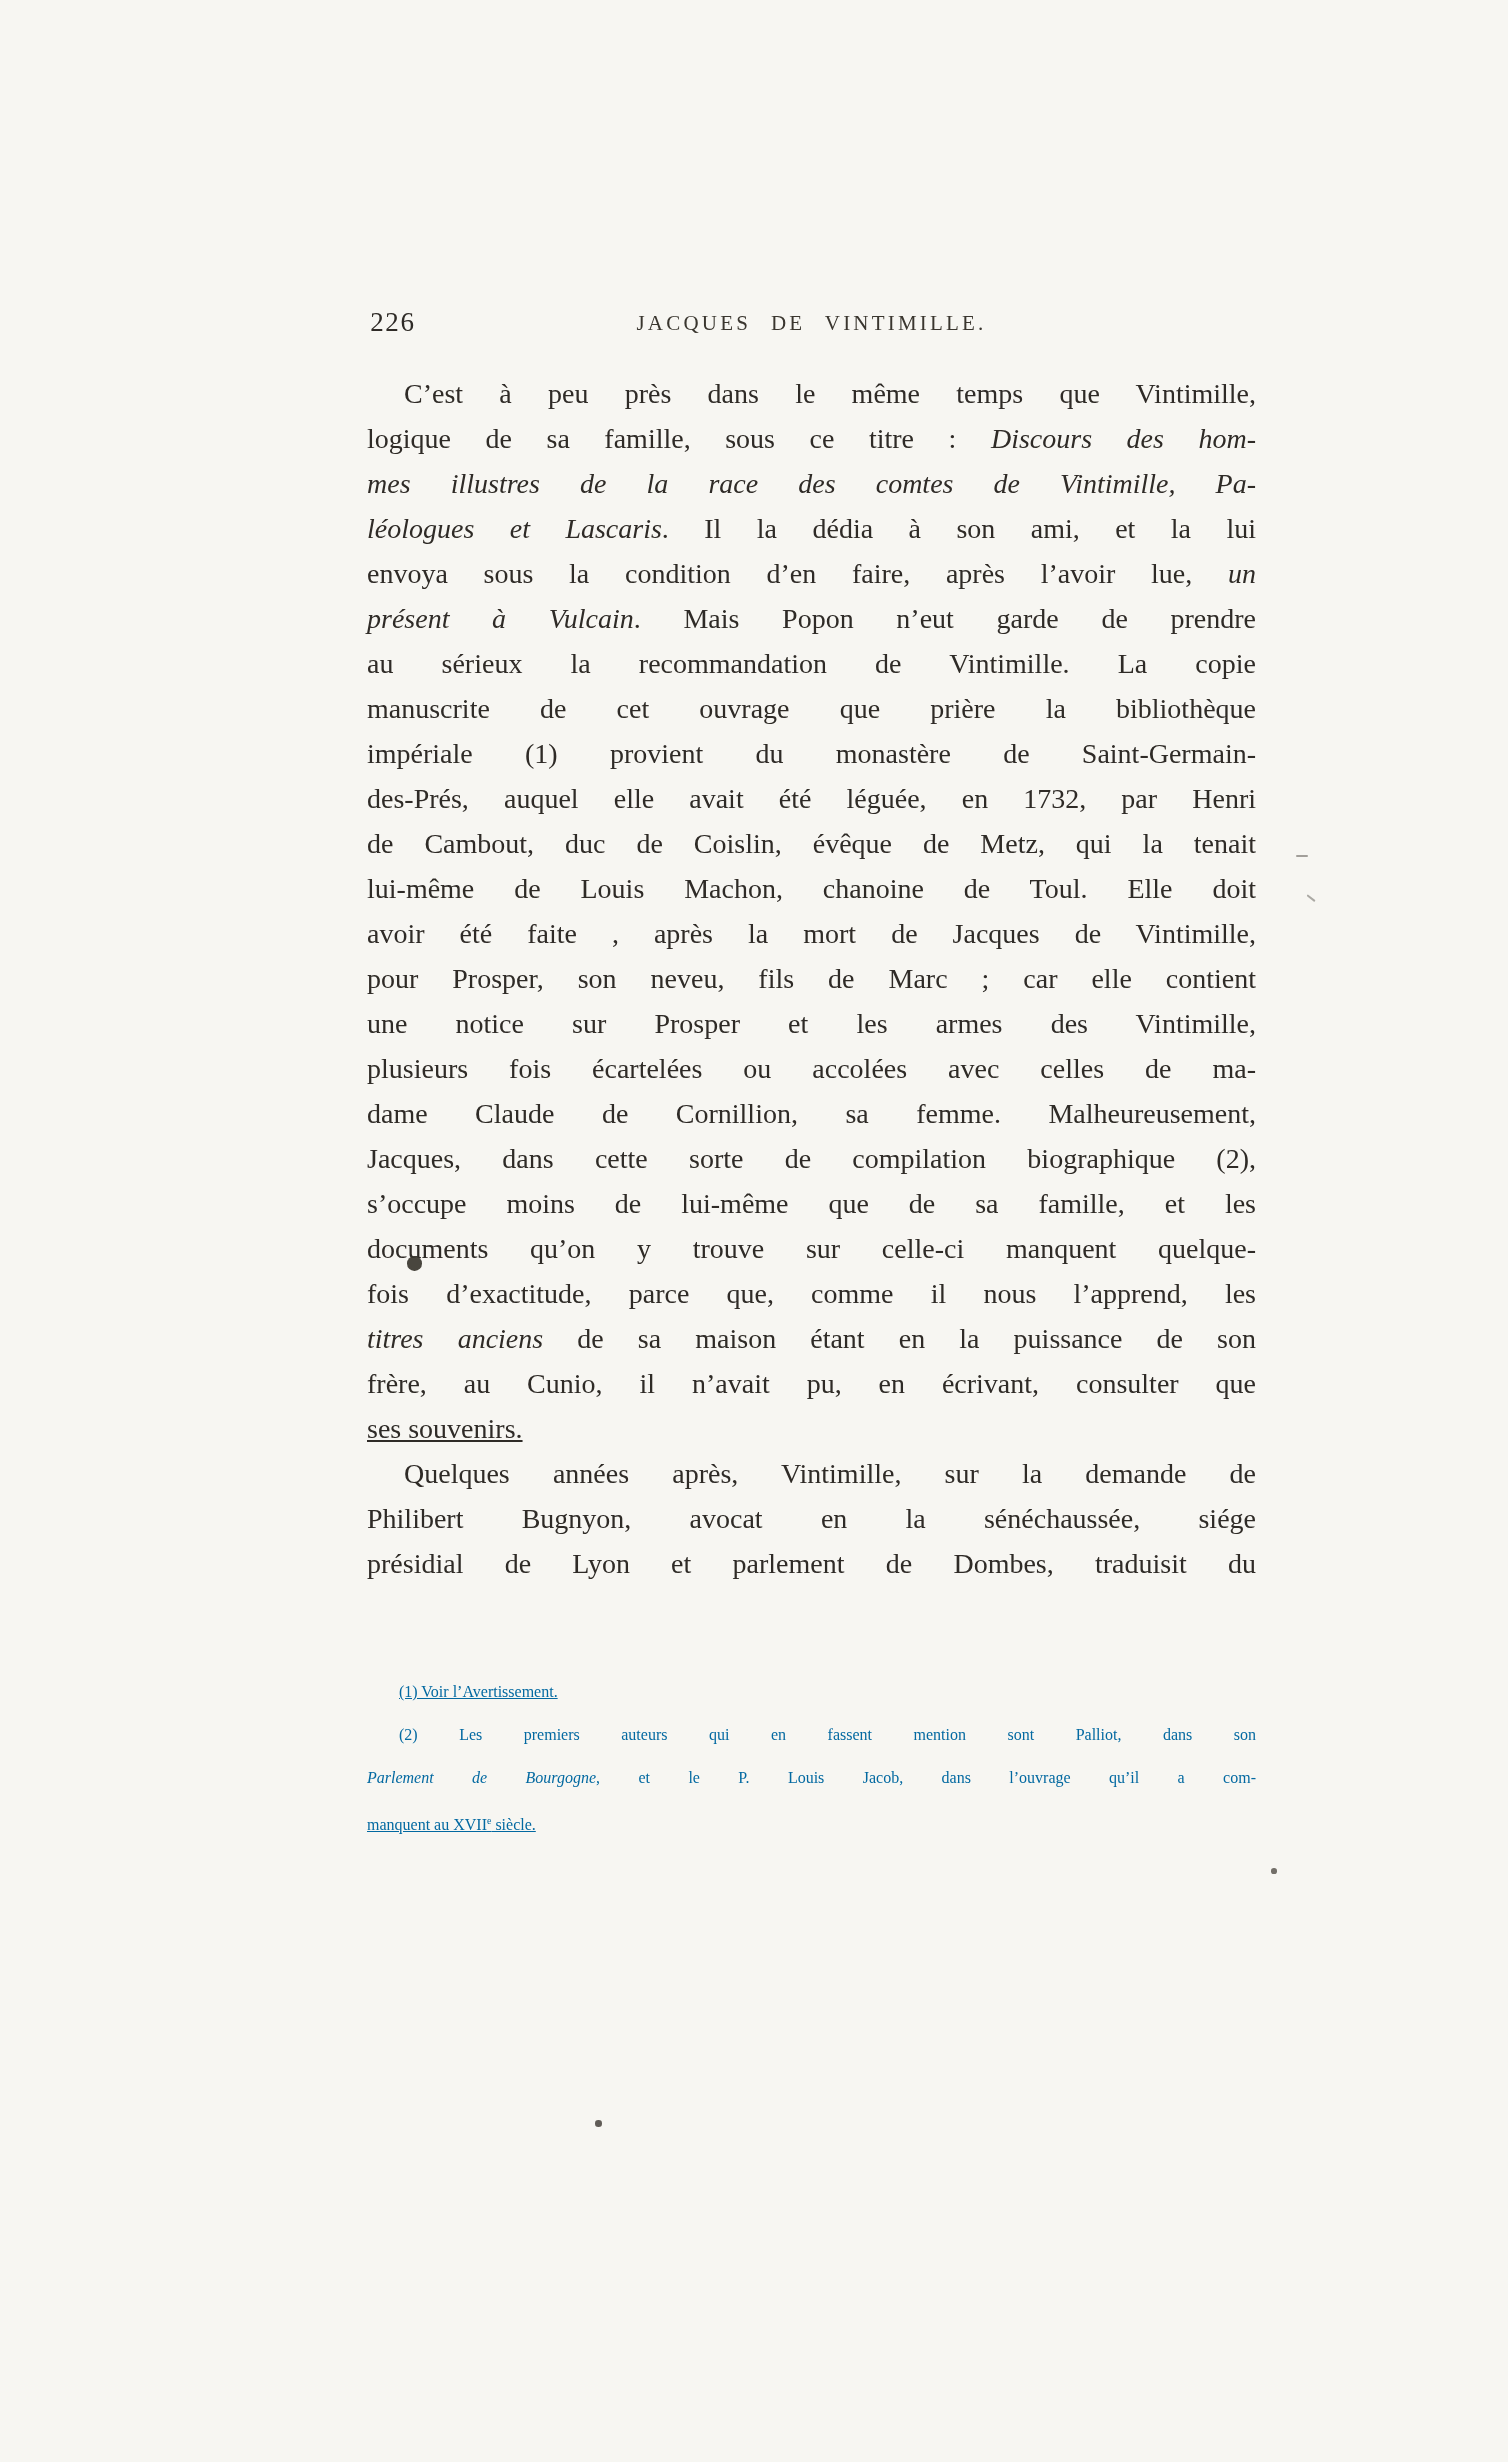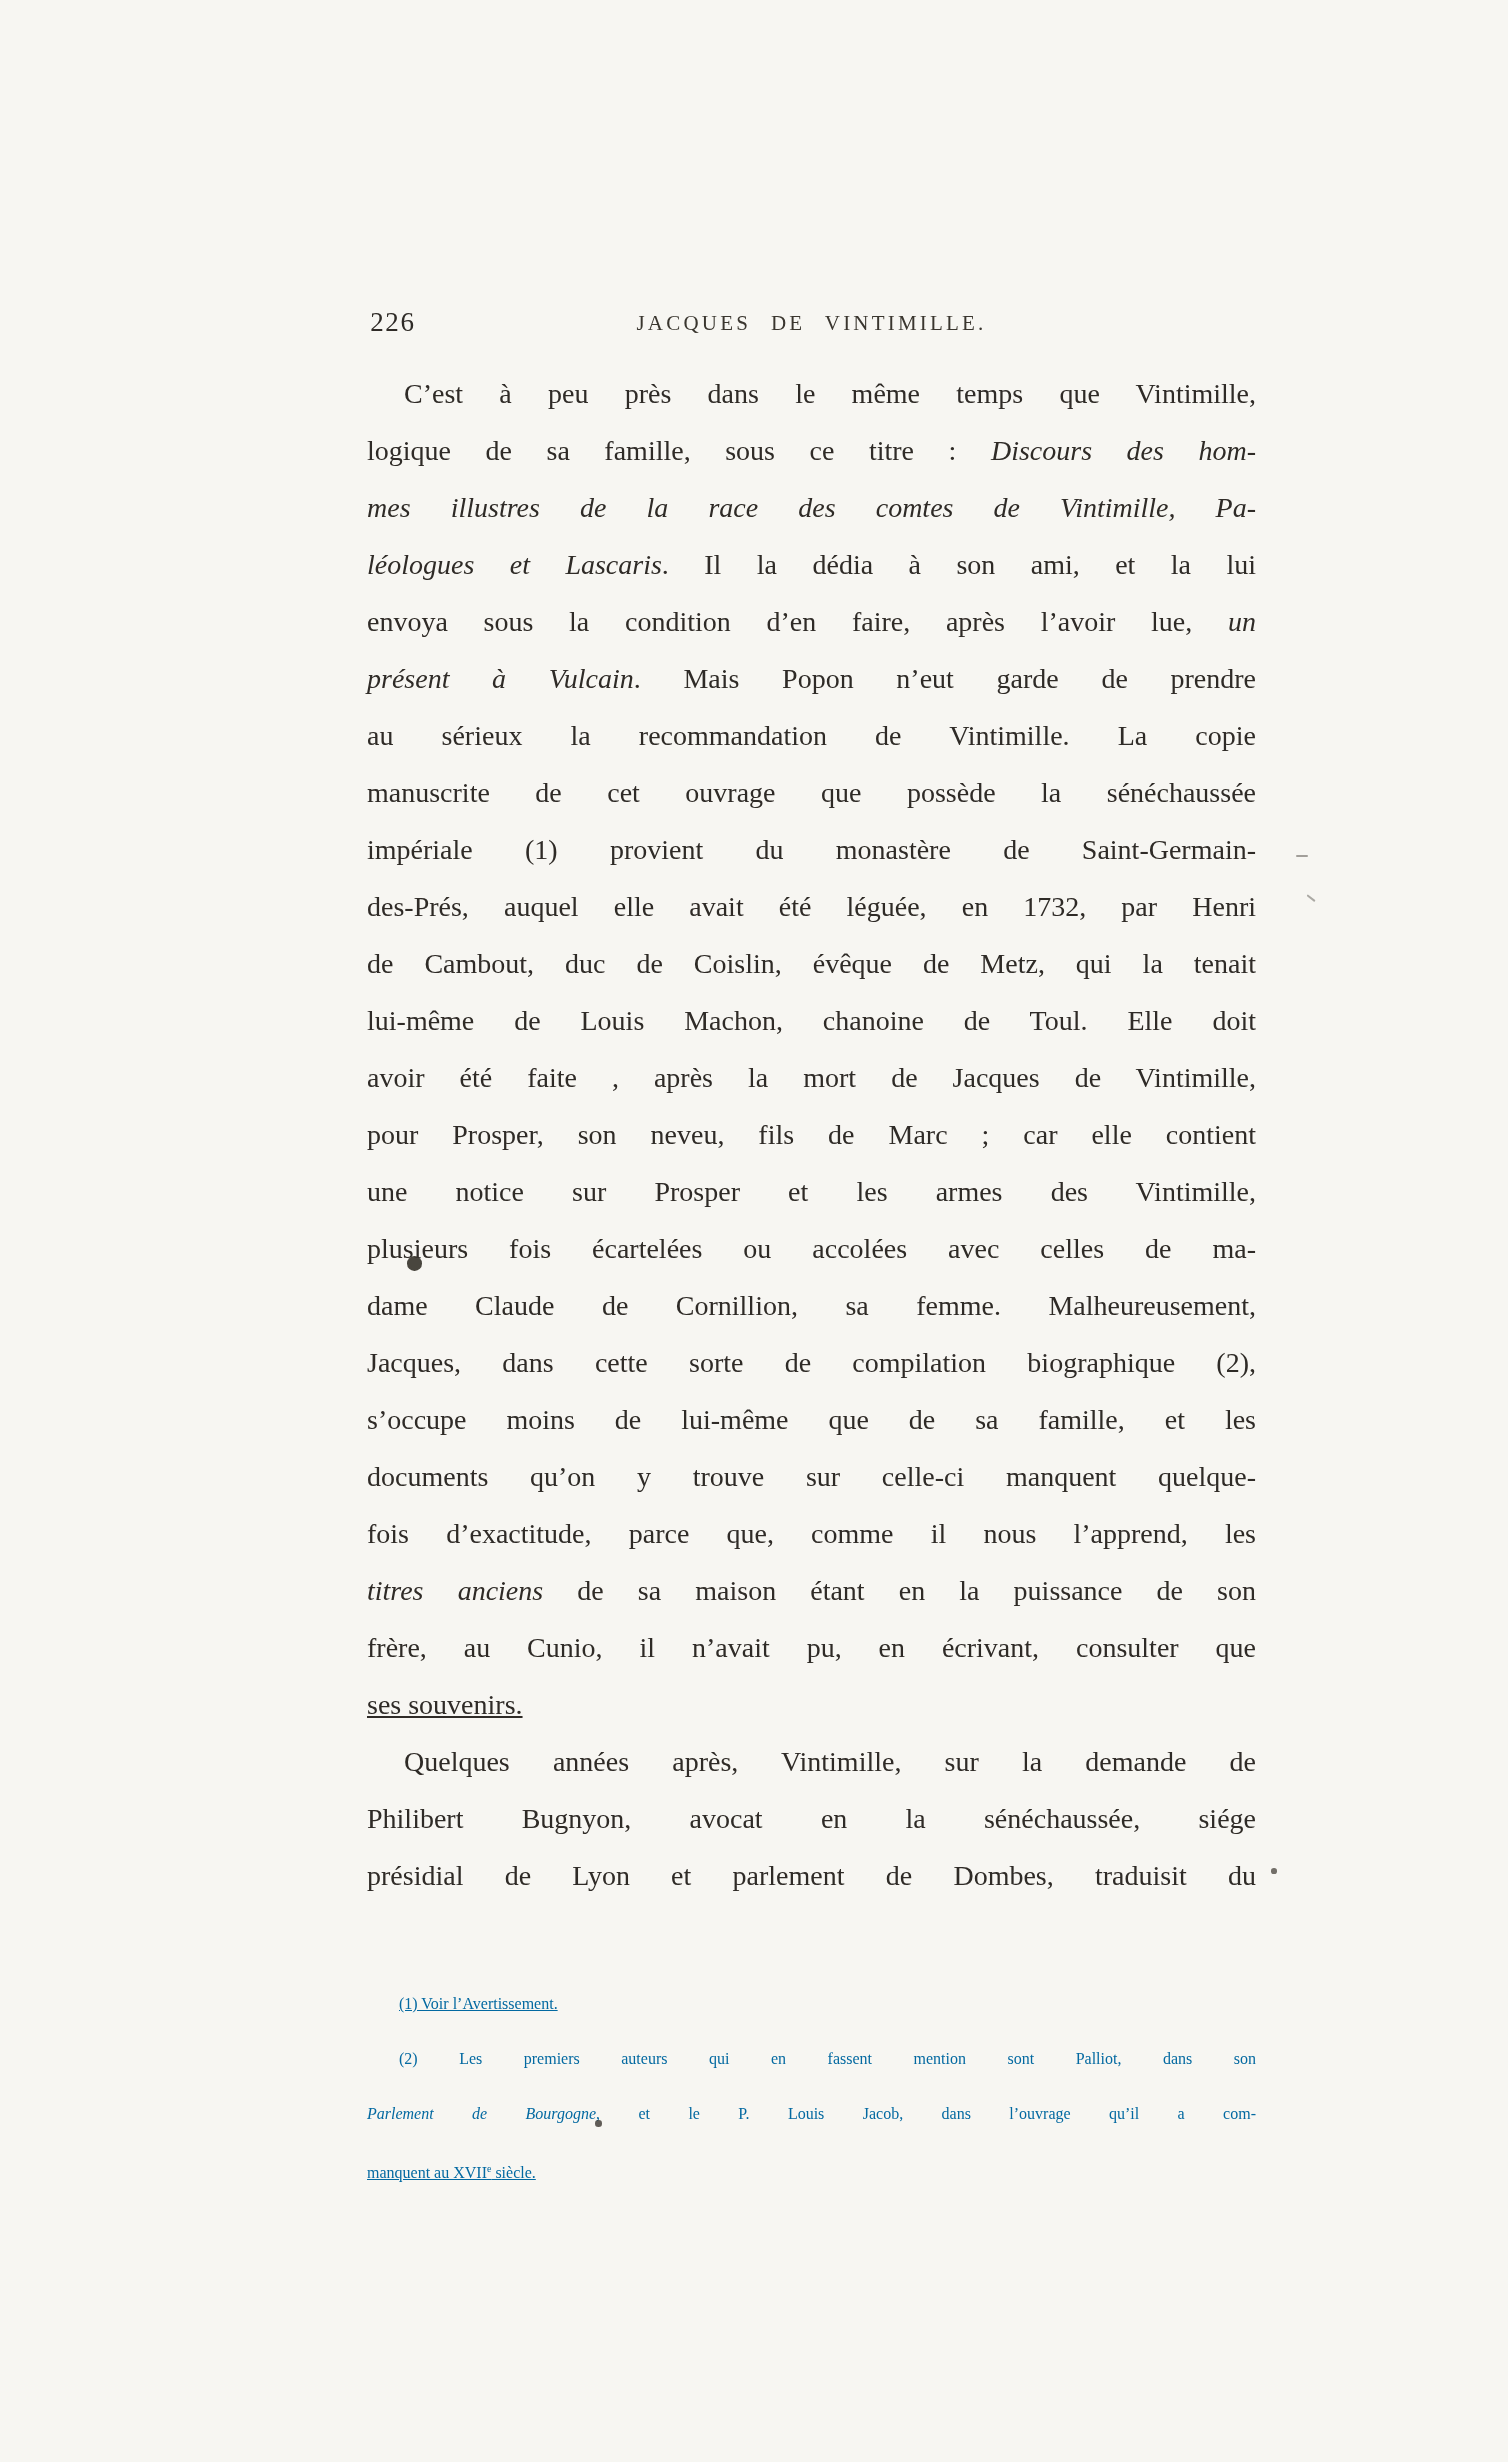--- a/index.html
+++ b/index.html
@@ -38,21 +38,20 @@
     color: #3a362f;
   }
   .body-text {
     margin-top: 30px;
     font-size: 28px;
     line-height: 45px;
   }
   .line {
     text-align: justify;
     text-align-last: justify;
-    margin-top: 12px;
   }
   .line.last { text-align-last: left; text-decoration: underline; }
   .line.indent { text-indent: 37px; }
   .it { font-style: italic; }
   .sup { vertical-align: super; font-size: 0.62em; }
   .footnotes {
     margin-top: 84px;
     font-size: 16px;
     line-height: 43px;
     color: #0369a1;
@@ -79,21 +78,21 @@
   </header>
   <main class="body-text">
       <div class="para">
         <div class="line indent"><span class="rm">C’est à peu près dans le même temps que Vintimille,</span></div>
         <div class="line"><span class="rm">logique de sa famille, sous ce titre : </span><span class="it">Discours des hom-</span></div>
         <div class="line"><span class="it">mes illustres de la race des comtes de Vintimille, Pa-</span></div>
         <div class="line"><span class="it">léologues et Lascaris</span><span class="rm">. Il la dédia à son ami, et la lui</span></div>
         <div class="line"><span class="rm">envoya sous la condition d’en faire, après l’avoir lue, </span><span class="it">un</span></div>
         <div class="line"><span class="it">présent à Vulcain</span><span class="rm">. Mais Popon n’eut garde de prendre</span></div>
         <div class="line"><span class="rm">au sérieux la recommandation de Vintimille. La copie</span></div>
-        <div class="line"><span class="rm">manuscrite de cet ouvrage que possède la sénéchaussée</span></div>
+        <div class="line"><span class="rm">manuscrite de cet ouvrage que prière la bibliothèque</span></div>
         <div class="line"><span class="rm">impériale (1) provient du monastère de Saint-Germain-</span></div>
         <div class="line"><span class="rm">des-Prés, auquel elle avait été léguée, en 1732, par Henri</span></div>
         <div class="line"><span class="rm">de Cambout, duc de Coislin, évêque de Metz, qui la tenait</span></div>
         <div class="line"><span class="rm">lui-même de Louis Machon, chanoine de Toul. Elle doit</span></div>
         <div class="line"><span class="rm">avoir été faite , après la mort de Jacques de Vintimille,</span></div>
         <div class="line"><span class="rm">pour Prosper, son neveu, fils de Marc ; car elle contient</span></div>
         <div class="line"><span class="rm">une notice sur Prosper et les armes des Vintimille,</span></div>
         <div class="line"><span class="rm">plusieurs fois écartelées ou accolées avec celles de ma-</span></div>
         <div class="line"><span class="rm">dame Claude de Cornillion, sa femme. Malheureusement,</span></div>
         <div class="line"><span class="rm">Jacques, dans cette sorte de compilation biographique (2),</span></div>

